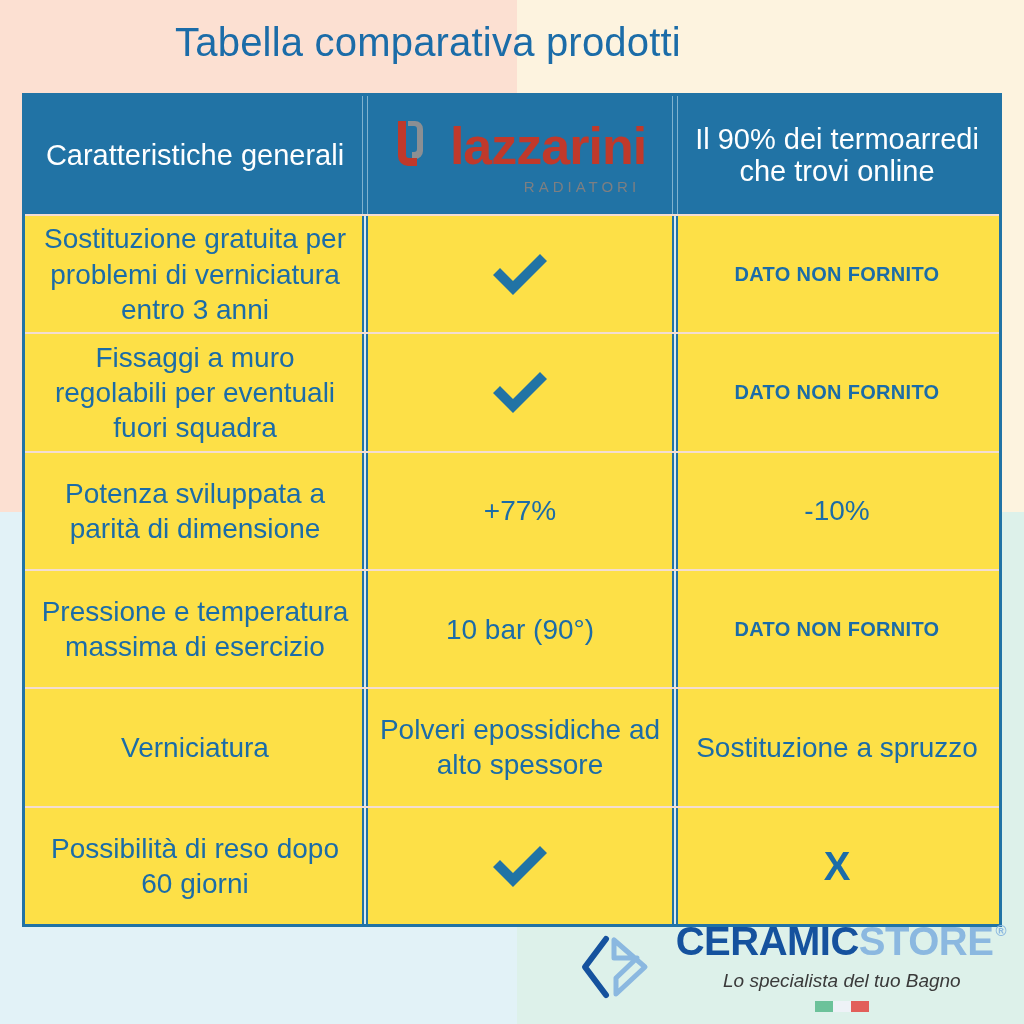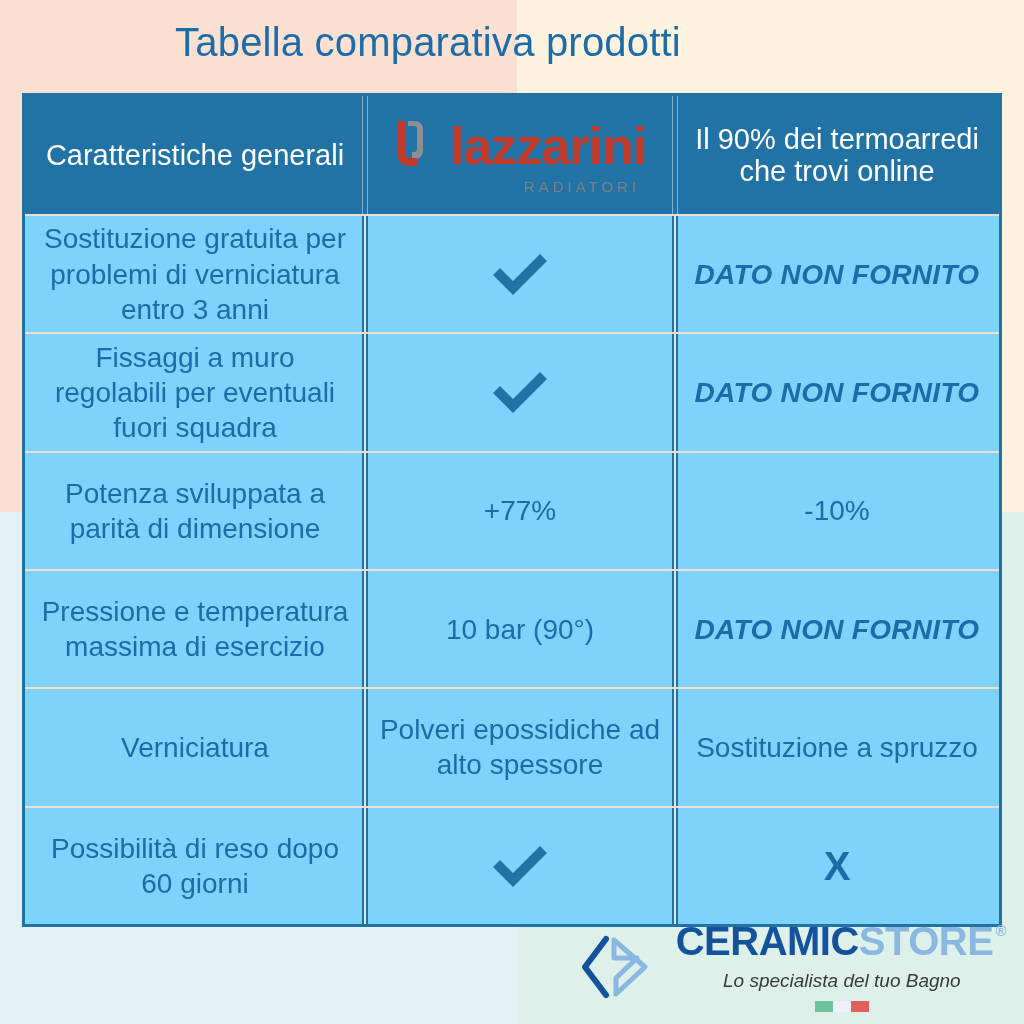--- a/index.html
+++ b/index.html
@@ -38,21 +38,21 @@
 
   
   #comparison-table {
     position: absolute;
     left: 22px;
     top: 93px;
     width: 980px;
     height: 834px;
     z-index: 2;
     border: 3px solid #2173a5;
-    background: #7dd3fc;
+    background: #fde047;
     display: flex;
     flex-direction: column;
   }
 
   .trow { display: flex; width: 100%; }
 
   .tcell {
     position: relative;
     display: flex;
     align-items: center;
@@ -131,23 +131,22 @@
   }
   .body-row:first-of-type { border-top: none; }
   .body-row .tcell {
     color: #1b6ca8;
     font-size: 28px;
     line-height: 1.26;
     font-weight: 400;
   }
   .body-row .tcell.emphasis {
     font-weight: 700;
-    font-size: 28px;
+    font-size: 20px;
     letter-spacing: 0.3px;
-    font-style: italic;
   }
   .body-row .tcell.mark-x {
     font-weight: 700;
     font-size: 40px;
   }
 
   .check-icon { width: 62px; height: 48px; display: block; }
 
   
   #footer-logo {

